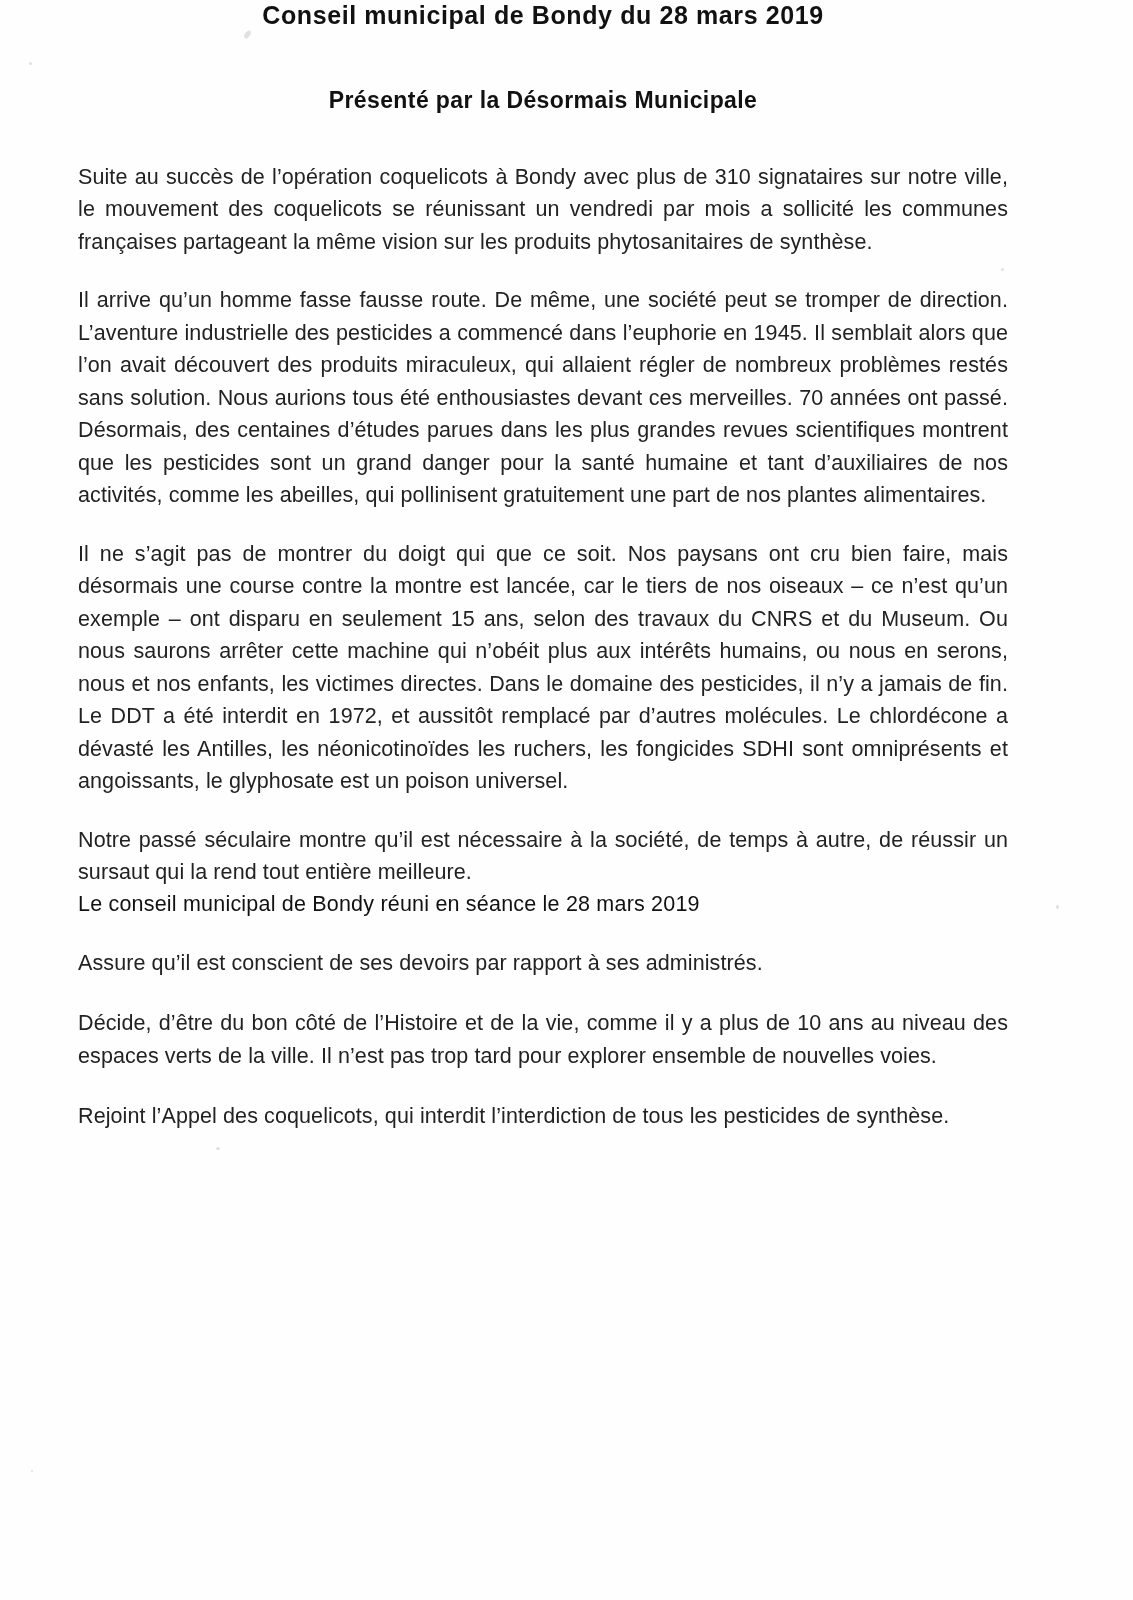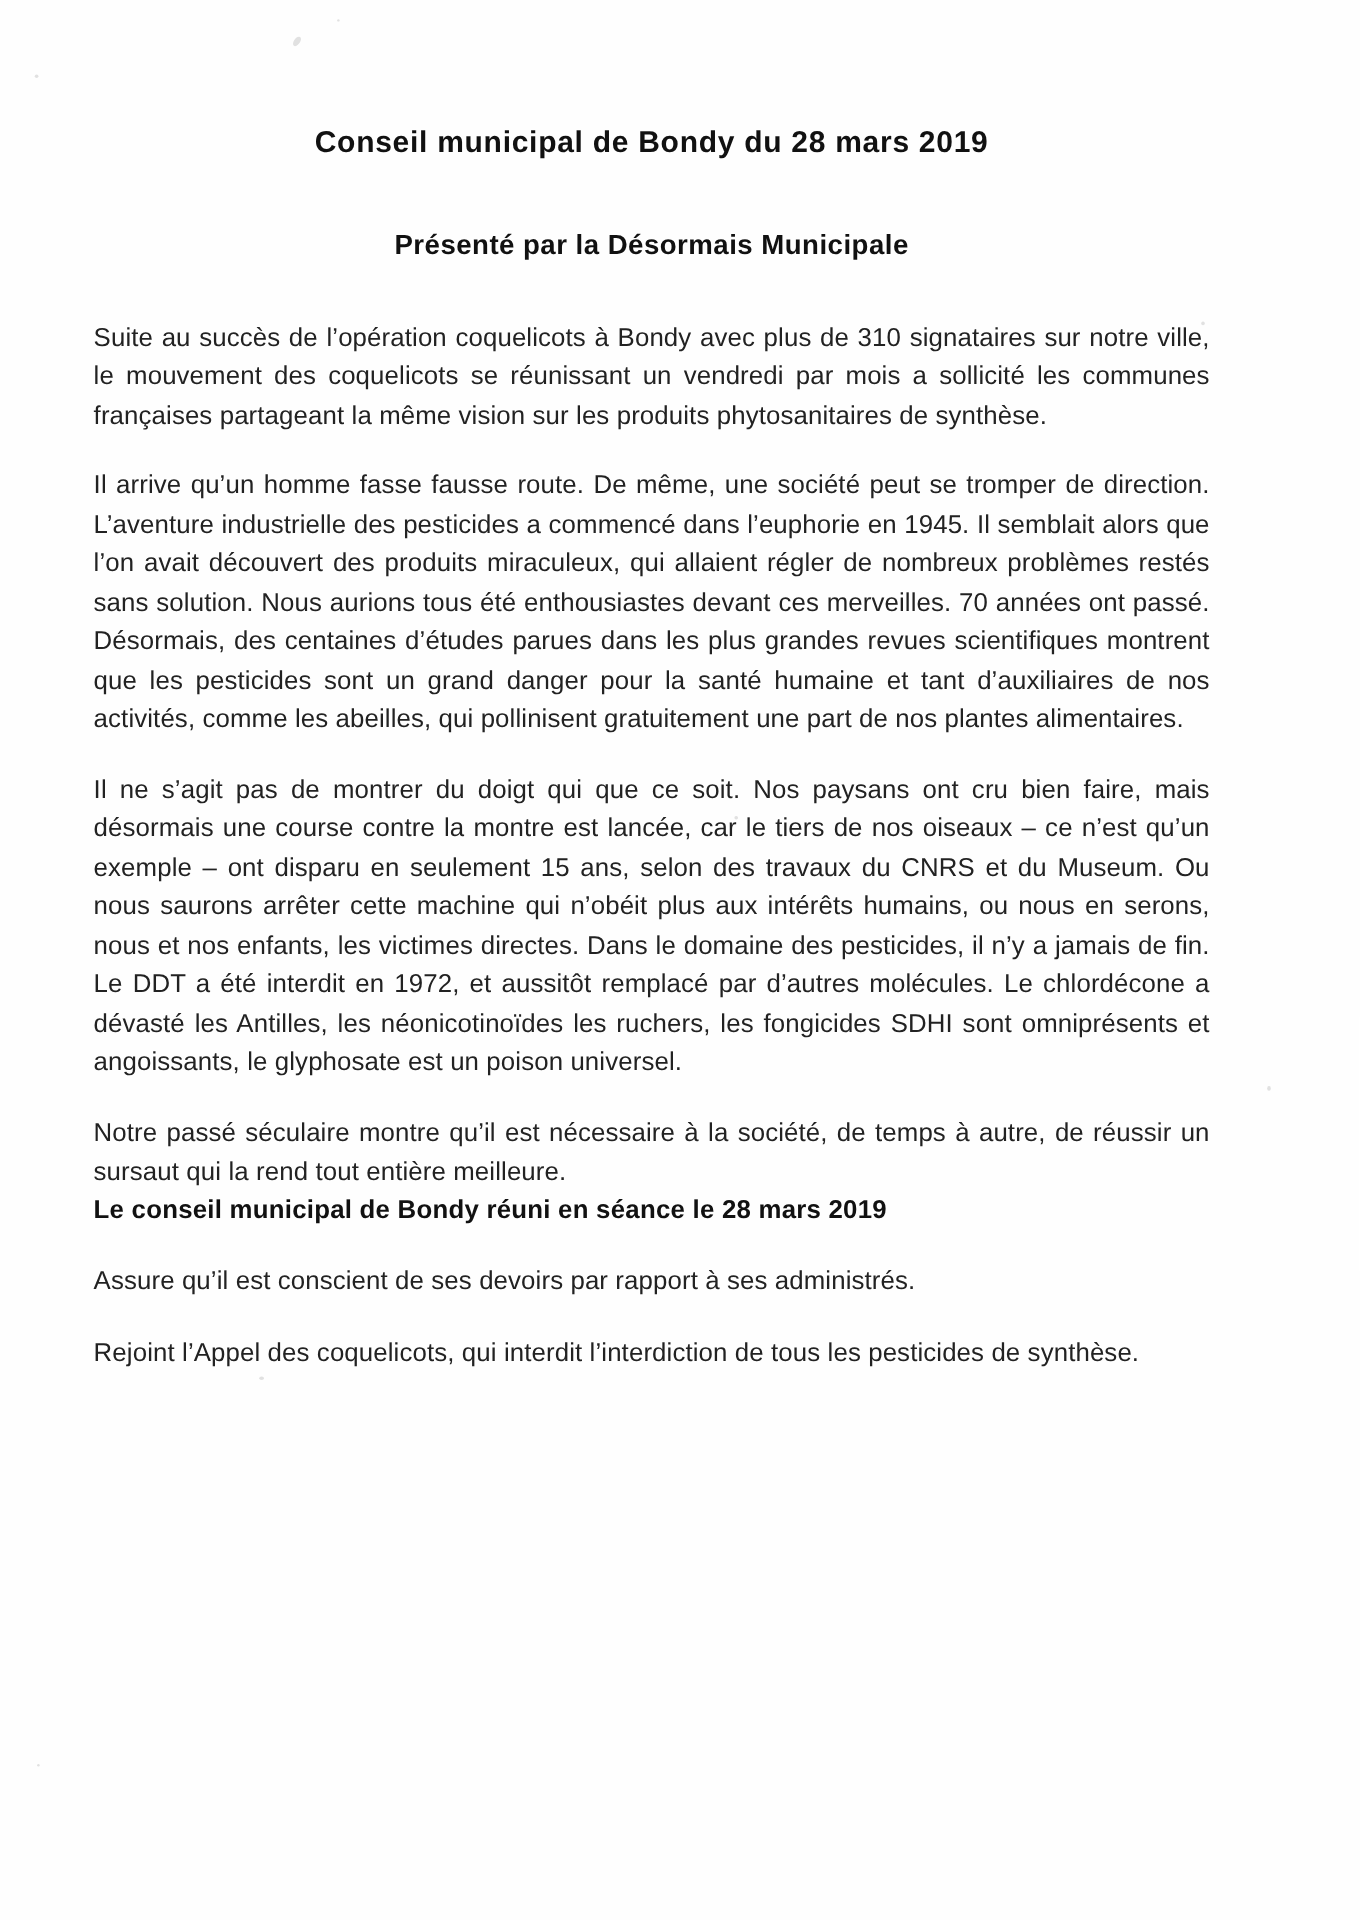--- a/index.html
+++ b/index.html
@@ -42,21 +42,20 @@
   }
 
   
   .doc-title {
     font-size: 25px;
     font-weight: bold;
     text-align: center;
     letter-spacing: .6px;
     color: #111111;
     margin: 0;
-    padding-top: 104px;
     line-height: 1.2;
   }
   .doc-subtitle {
     font-size: 23px;
     font-weight: bold;
     text-align: center;
     letter-spacing: .4px;
     color: #111111;
     margin: 0;
     padding-top: 58px;
@@ -88,21 +87,21 @@
   }
   p.para:last-child {
     margin-bottom: 0;
   }
   .para-gap-large {
     margin-bottom: 44px;
   }
 
   h3.resolution-heading {
     font-size: 21.5px;
-    font-weight: bold;
+    font-weight: normal;
     color: #111111;
     margin: 0 0 28px 0;
     line-height: 30px;
     letter-spacing: .2px;
     text-align: left;
   }
 
   .resolutions p.para {
     margin-bottom: 28px;
   }
@@ -132,17 +131,18 @@
       <p class="para">Suite au succès de l’opération coquelicots à Bondy avec plus de 310 signataires sur notre ville, le mouvement des coquelicots se réunissant un vendredi par mois a sollicité les communes françaises partageant la même vision sur les produits phytosanitaires de synthèse.</p>
       <p class="para">Il arrive qu’un homme fasse fausse route. De même, une société peut se tromper de direction. L’aventure industrielle des pesticides a commencé dans l’euphorie en 1945. Il semblait alors que l’on avait découvert des produits miraculeux, qui allaient régler de nombreux problèmes restés sans solution. Nous aurions tous été enthousiastes devant ces merveilles. 70 années ont passé. Désormais, des centaines d’études parues dans les plus grandes revues scientifiques montrent que les pesticides sont un grand danger pour la santé humaine et tant d’auxiliaires de nos activités, comme les abeilles, qui pollinisent gratuitement une part de nos plantes alimentaires.</p>
       <p class="para">Il ne s’agit pas de montrer du doigt qui que ce soit. Nos paysans ont cru bien faire, mais désormais une course contre la montre est lancée, car le tiers de nos oiseaux – ce n’est qu’un exemple – ont disparu en seulement 15 ans, selon des travaux du CNRS et du Museum. Ou nous saurons arrêter cette machine qui n’obéit plus aux intérêts humains, ou nous en serons, nous et nos enfants, les victimes directes. Dans le domaine des pesticides, il n’y a jamais de fin. Le DDT a été interdit en 1972, et aussitôt remplacé par d’autres molécules. Le chlordécone a dévasté les Antilles, les néonicotinoïdes les ruchers, les fongicides SDHI sont omniprésents et angoissants, le glyphosate est un poison universel.</p>
       <p class="para para-gap-large">Notre passé séculaire montre qu’il est nécessaire à la société, de temps à autre, de réussir un sursaut qui la rend tout entière meilleure.</p>
     </div>
 
     <h3 class="resolution-heading">Le conseil municipal de Bondy réuni en séance le 28 mars 2019</h3>
 
     <div class="resolutions">
       <p class="para">Assure qu’il est conscient de ses devoirs par rapport à ses administrés.</p>
+      <p class="para">Décide, d’être du bon côté de l’Histoire et de la vie, comme il y a plus de 10 ans au niveau des espaces verts de la ville. Il n’est pas trop tard pour explorer ensemble de nouvelles voies.</p>
       <p class="para">Rejoint l’Appel des coquelicots, qui interdit l’interdiction de tous les pesticides de synthèse.</p>
     </div>
 
   </div>
 </div>
 
 </body></html>

